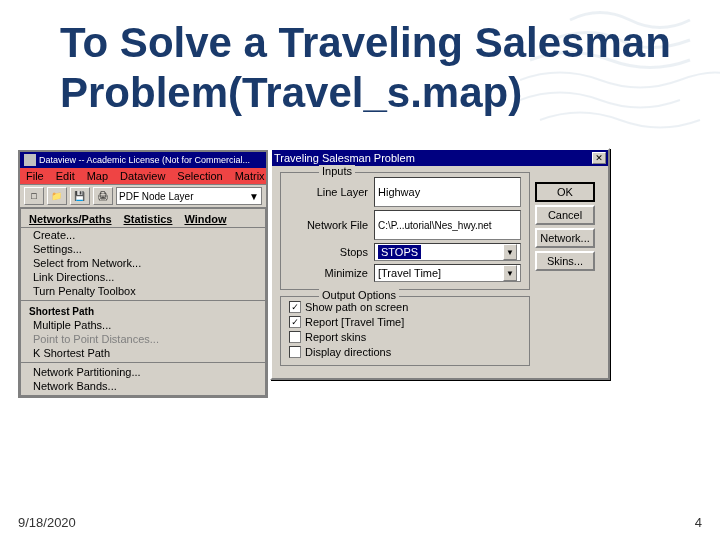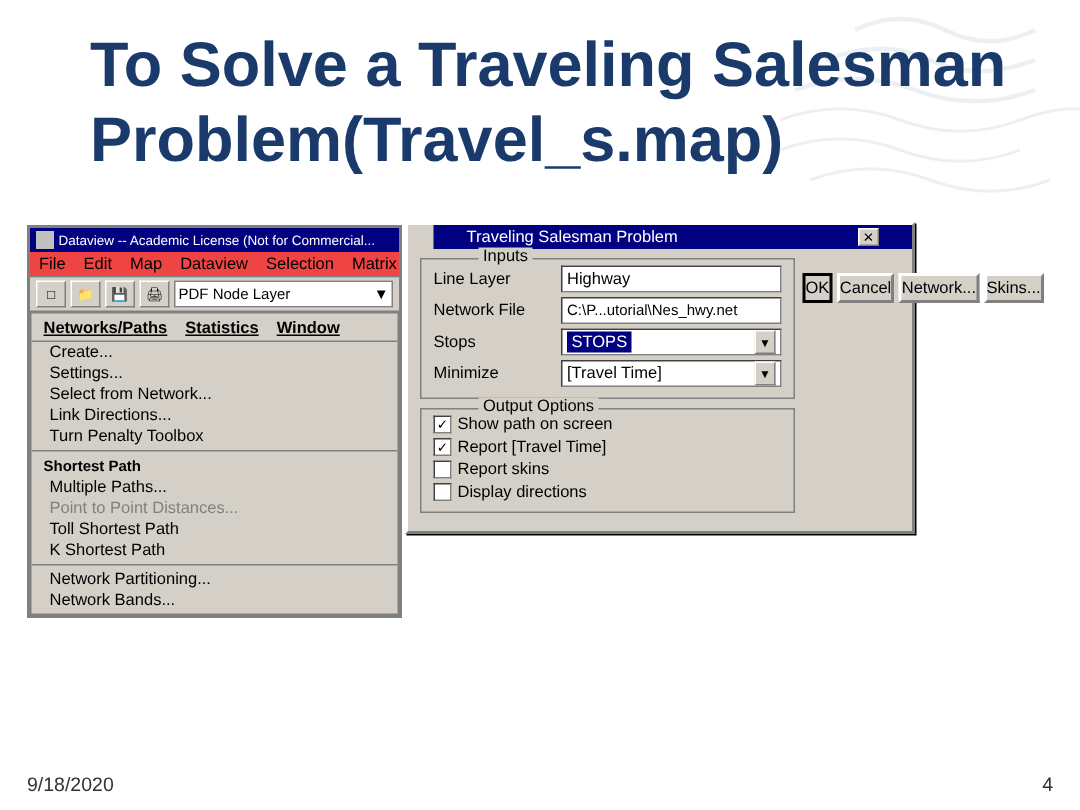--- a/index.html
+++ b/index.html
@@ -147,25 +147,24 @@
       border-right-color: #808080;
       border-bottom-color: #808080;
       font-family: 'MS Sans Serif', Arial, sans-serif;
       font-size: 11px;
       box-shadow: 1px 1px 0 #000;
     }
     .dialog-titlebar {
       background: #000080;
       color: white;
       font-size: 11px;
-      padding: 2px 22px;
+      padding: 2px 2px;
       display: flex;
       justify-content: space-between;
       align-items: center;
-      margin-left: 17px;
     }
     .dialog-close-btn {
       width: 14px; height: 12px;
       background: #d4d0c8;
       border: 1px solid #808080;
       border-top-color: #ffffff;
       border-left-color: #ffffff;
       display: flex;
       align-items: center;
       justify-content: center;
@@ -191,27 +190,27 @@
       font-size: 11px;
       margin-left: 32px;
     }
     .form-row {
       display: flex;
       align-items: center;
       margin-bottom: 3px;
     }
     .form-label {
       width: 85px;
-      text-align: left;
-      padding-right: 16px;
+      text-align: right;
+      padding-right: 6px;
       font-size: 11px;
     }
     .form-value {
       flex: 1;
-      height: 18px;
+      height: 30px;
       background: white;
       border: 1px solid #808080;
       border-top-color: #404040;
       border-left-color: #404040;
       padding: 0 3px;
       font-size: 11px;
       display: flex;
       align-items: center;
     }
     .form-dropdown {
@@ -357,21 +356,20 @@
     </div>
     <div class="menu-item">Create...</div>
     <div class="menu-item">Settings...</div>
     <div class="menu-item">Select from Network...</div>
     <div class="menu-item">Link Directions...</div>
     <div class="menu-item">Turn Penalty Toolbox</div>
     <hr class="menu-separator">
     <div class="menu-section-label">Shortest Path</div>
     <div class="menu-item">Multiple Paths...</div>
     <div class="menu-item disabled">Point to Point Distances...</div>
-    <div class="menu-item">Toll Shortest Path</div>
     <div class="menu-item">K Shortest Path</div>
     <hr class="menu-separator">
     <div class="menu-item">Network Partitioning...</div>
     <div class="menu-item">Network Bands...</div>
   </div>
 </div>
 
 <div class="tsp-dialog">
   <div class="dialog-titlebar">
     <span>Traveling Salesman Problem</span>
@@ -429,21 +427,21 @@
             <div class="checkbox"></div>
             <span>Report skins</span>
           </div>
           <div class="checkbox-row">
             <div class="checkbox"></div>
             <span>Display directions</span>
           </div>
         </div>
       </div>
 
-      <div style="position:absolute; right:0; top:10px; display:flex; gap:3px; width:65px;">
+      <div style="position:absolute; right:0; top:10px; display:flex; flex-direction:column; gap:3px; width:65px;">
         <div class="dialog-btn default">OK</div>
         <div class="dialog-btn">Cancel</div>
         <div class="dialog-btn">Network...</div>
         <div class="dialog-btn">Skins...</div>
       </div>
     </div>
   </div>
 </div>
 
 <div class="footer">

